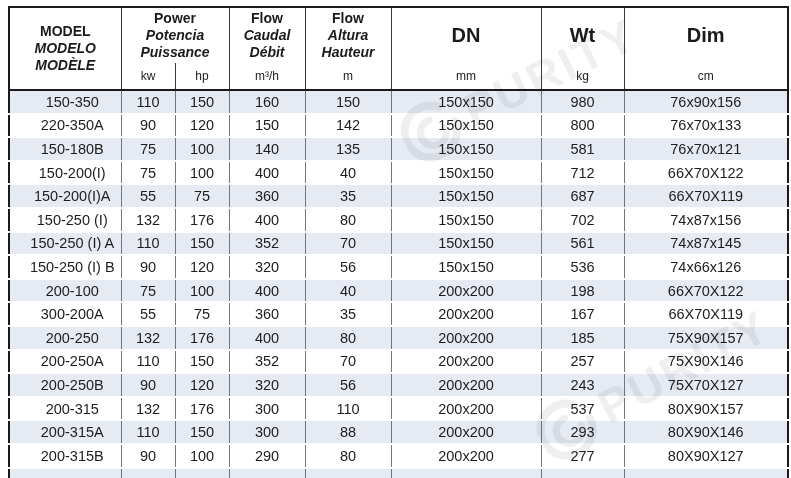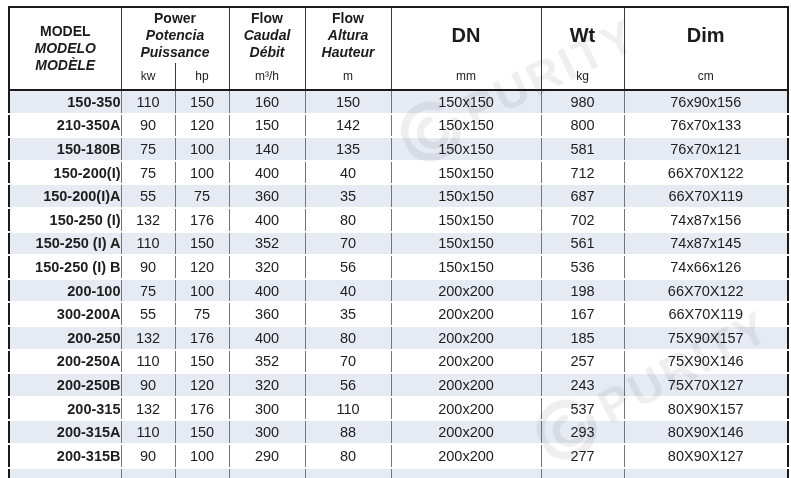--- a/index.html
+++ b/index.html
@@ -23,21 +23,21 @@
   .hline2 { font-size:14px; line-height:17px; font-weight:bold; font-style:italic; }
   .hsingle { font-size:20px; font-weight:bold; }
 
   tbody tr { height:23.6px; }
   tbody tr:nth-child(odd)  { background:#e6eaf2; }
   tbody tr:nth-child(even) { background:#ffffff; }
   tbody td { border-left:1px solid #74747e; border-top:2px solid #ffffff;
              font-size:14.5px; color:#1d1d1d; text-align:center;
              vertical-align:middle; padding:0; white-space:nowrap; overflow:hidden; }
   tbody td:first-child { border-left:none; }
-  tbody td.col-model { text-align:right; padding-left:14px; font-weight:bold; font-size:14.5px;margin-top:39px; }
+  tbody td.col-model { text-align:center; padding-left:14px; font-weight:normal; font-size:14.5px;margin-top:39px; }
 
   
   .wm { position:absolute; display:flex; align-items:center; gap:8px;
         color:rgba(40,40,45,0.075); pointer-events:none; z-index:5;
         transform-origin:30px 30px; height:60px; white-space:nowrap; }
   .wm-text { font-size:46px; line-height:60px; font-weight:bold; letter-spacing:3px; }
   .wm-logo { width:60px; height:60px; display:block; flex:0 0 auto; }
   .wm1 { left:402px; top:100px; transform:rotate(-26deg); }
   .wm2 { left:538px; top:398px; transform:rotate(-28deg); }
 </style>
@@ -120,21 +120,21 @@
           <td class="col-model">150-350</td>
           <td class="col-kw">110</td>
           <td class="col-hp">150</td>
           <td class="col-flow">160</td>
           <td class="col-head">150</td>
           <td class="col-dn">150x150</td>
           <td class="col-wt">980</td>
           <td class="col-dim">76x90x156</td>
         </tr>
         <tr>
-          <td class="col-model">210-350A</td>
+          <td class="col-model">220-350A</td>
           <td class="col-kw">90</td>
           <td class="col-hp">120</td>
           <td class="col-flow">150</td>
           <td class="col-head">142</td>
           <td class="col-dn">150x150</td>
           <td class="col-wt">800</td>
           <td class="col-dim">76x70x133</td>
         </tr>
         <tr>
           <td class="col-model">150-180B</td>

